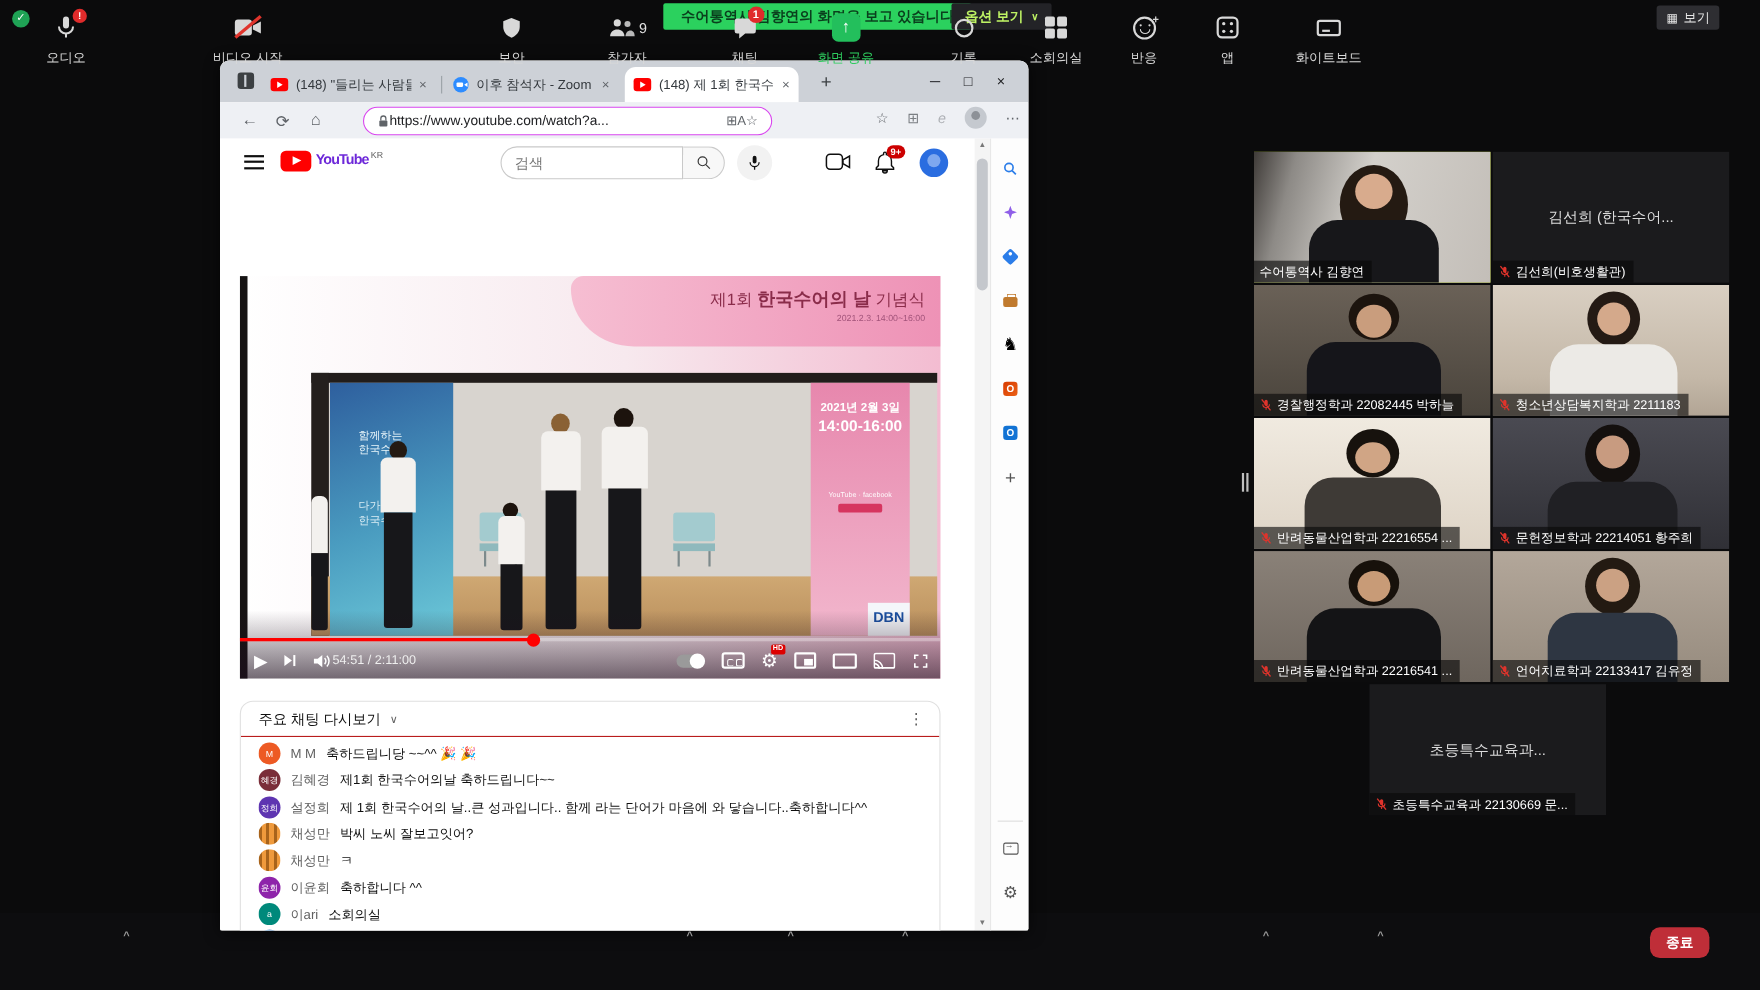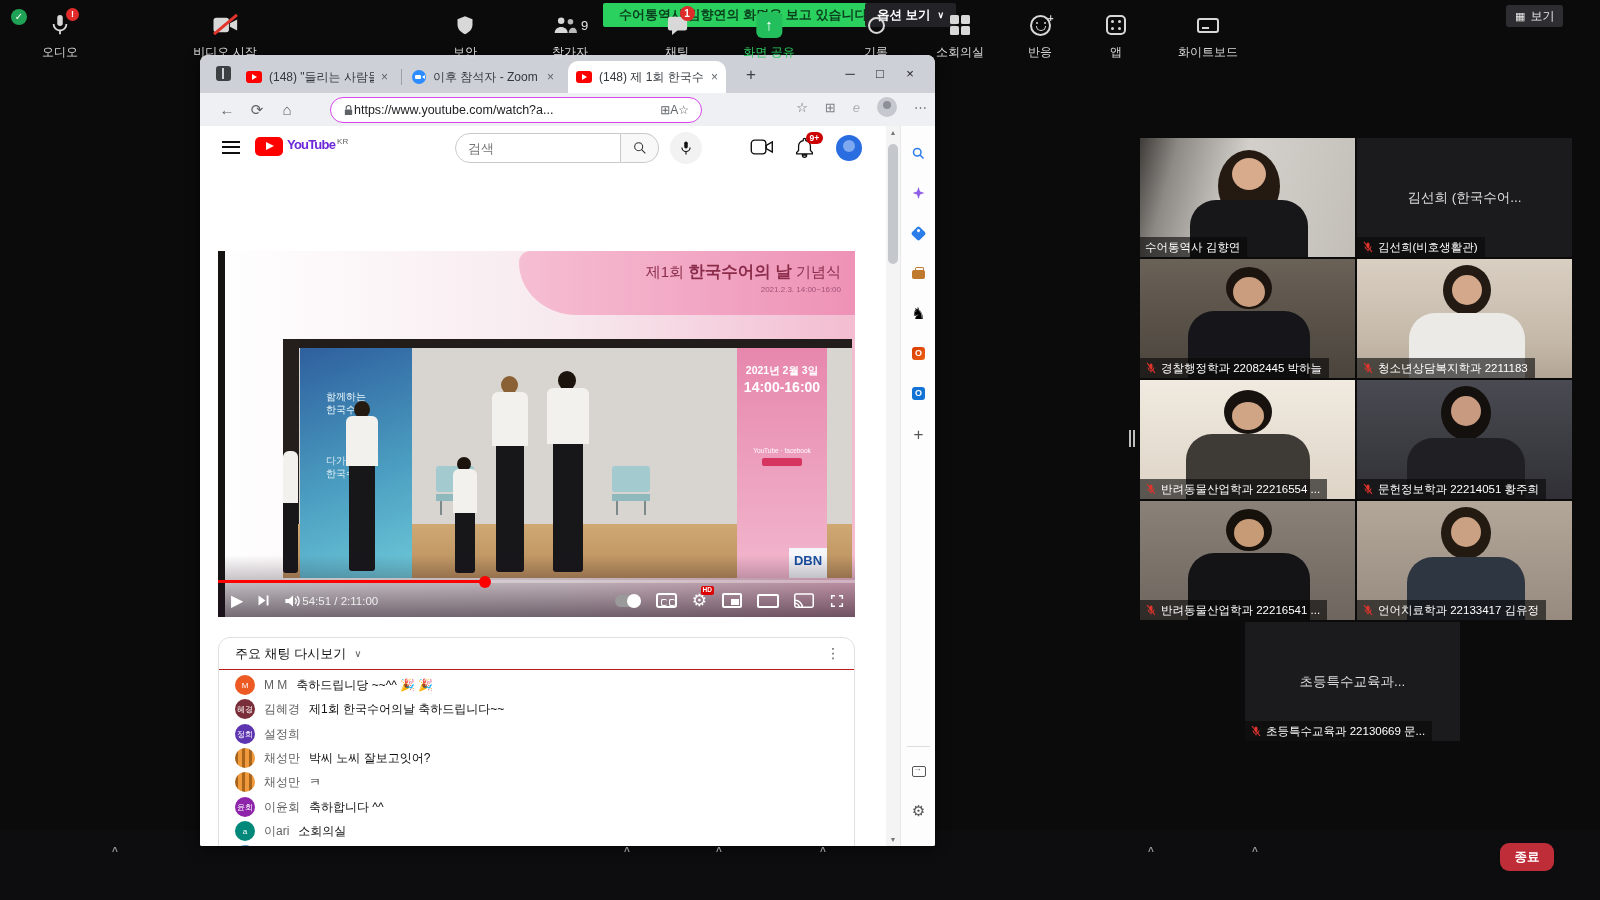--- a/index.html
+++ b/index.html
@@ -3,21 +3,21 @@
 <meta charset="utf-8">
 <style>
 *{margin:0;padding:0;box-sizing:border-box}
 html,body{background:#000;font-family:"Liberation Sans",sans-serif}
 #root{position:relative;width:1600px;height:900px;background:#0b0b0c;overflow:hidden}
 svg{display:block}
 
 
 .shield{position:absolute;left:11px;top:9px;width:16px;height:16px;border-radius:50%;background:#1fa255;color:#fff;font-size:10px;line-height:16px;text-align:center}
 .share-banner{position:absolute;left:603px;top:3px;height:24px;background:#2bd15e;color:#0a3f1d;font-size:13px;font-weight:bold;display:flex;align-items:center;padding:0 16px;border-radius:2px}
-.options-btn{position:absolute;left:865px;top:3px;height:24px;background:#232327;color:#ffffff;font-size:12.5px;font-weight:bold;display:flex;align-items:center;gap:7px;padding:0 12px;border-radius:2px;cursor:pointer}
+.options-btn{position:absolute;left:865px;top:3px;height:24px;background:#232327;color:#bef264;font-size:12.5px;font-weight:bold;display:flex;align-items:center;gap:7px;padding:0 12px;border-radius:2px;cursor:pointer}
 .view-btn{position:absolute;left:1506px;top:5px;height:22px;background:#2e2e32;color:#e6e6e6;font-size:12px;display:flex;align-items:center;gap:5px;padding:0 9px;border-radius:3px;cursor:pointer}
 
 
 .bw{position:absolute;left:200px;top:55px;width:735px;height:791px;background:#fff;border-radius:8px 8px 2px 2px;z-index:3;overflow:hidden;box-shadow:0 2px 14px rgba(0,0,0,.6)}
 .tabstrip{position:absolute;left:0;top:0;width:735px;height:38px;background:#cdd1d7;border-radius:8px 8px 0 0}
 .wsicon{position:absolute;left:16px;top:11px;width:15px;height:15px;border:2px solid #3c4043;border-radius:3px;background:#3c4043}
 .wsicon i{position:absolute;left:4px;top:0;width:2px;height:11px;background:#cdd1d7;display:block}
 .tab{position:absolute;top:7px;height:30px;display:flex;align-items:center;gap:7px;padding:0 8px;font-size:12px;color:#33383d;width:158px;cursor:pointer}
 .tab .ttl{white-space:nowrap;overflow:hidden;flex:1}
 .tab .tx{color:#5f6368;font-size:12px;flex:none}
@@ -400,20 +400,21 @@
             <span class="ctx">축하드립니당 ~~^^ 🎉 🎉</span>
           </div>
         <div class="cm" style="top:60px">
             <span class="cav av-hk">혜경</span>
             <span class="cnm">김혜경</span>
             <span class="ctx">제1회 한국수어의날 축하드립니다~~</span>
           </div>
         <div class="cm" style="top:85px">
             <span class="cav av-jh">정희</span>
             <span class="cnm">설정희</span>
+            <span class="ctx">제 1회 한국수어의 날..큰 성과입니다.. 함께 라는 단어가 마음에 와 닿습니다..축하합니다^^</span>
           </div>
         <div class="cm" style="top:109px">
             <span class="cav av-tiger"></span>
             <span class="cnm">채성만</span>
             <span class="ctx">박씨 노씨 잘보고잇어?</span>
           </div>
         <div class="cm" style="top:133px">
             <span class="cav av-tiger"></span>
             <span class="cnm">채성만</span>
             <span class="ctx">ㅋ</span>

